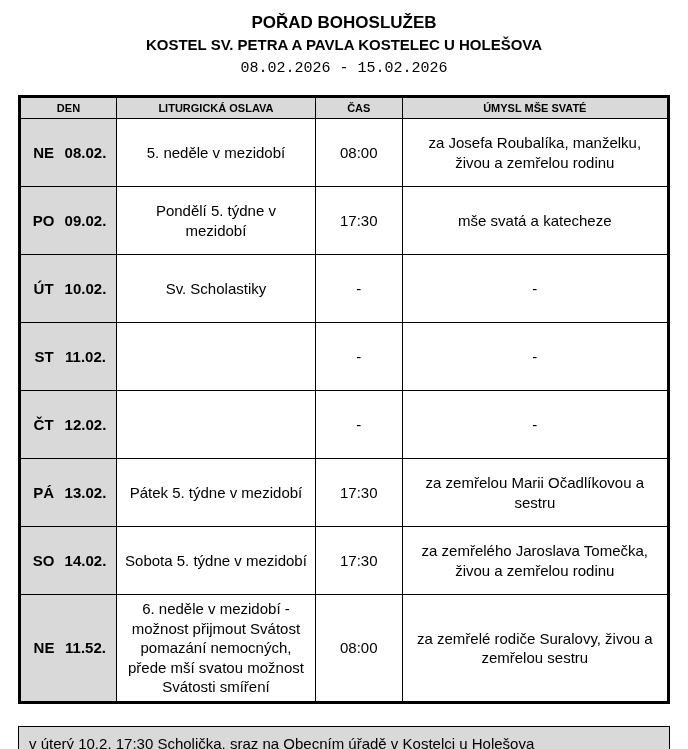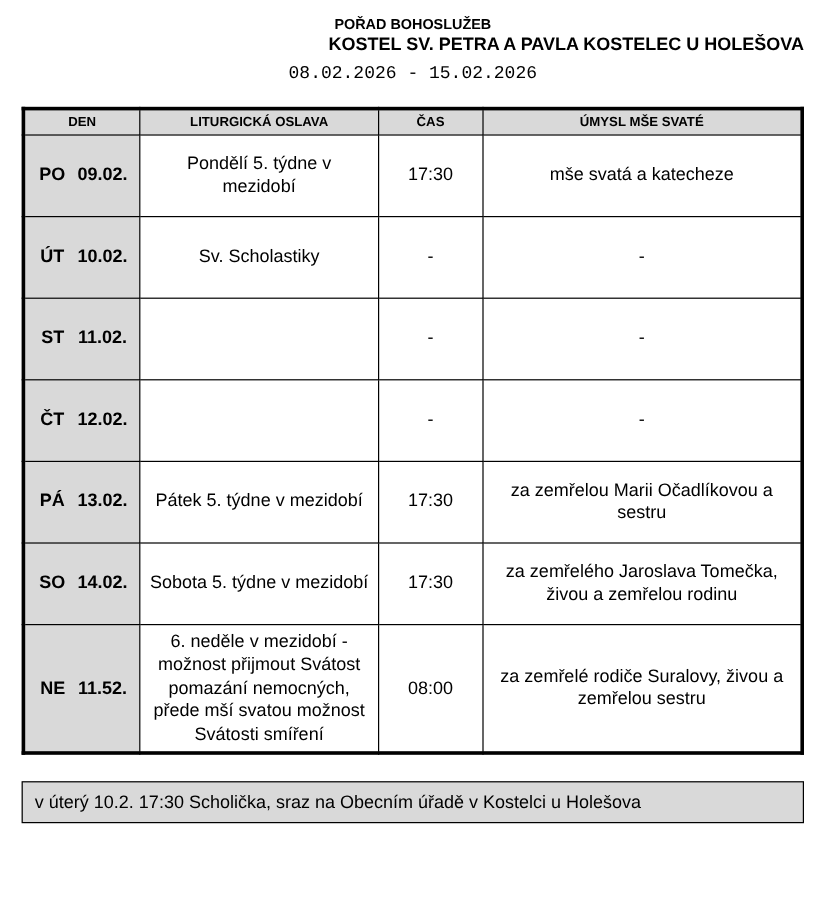--- a/index.html
+++ b/index.html
@@ -20,27 +20,26 @@
     width: 688px;
     height: 749px;
     padding: 10px 18px 0 18px;
   }
   .title-block {
     text-align: center;
     line-height: 1.35;
     margin-top: 2px;
   }
   .title {
-    font-size: 12px;
+    font-size: 17px;
     font-weight: bold;
   }
   .subtitle {
     font-size: 15px;
     font-weight: bold;
-    text-align: right;
   }
   .daterange {
     font-size: 15px;
     margin-top: 4px;
     font-family: Liberation Mono, monospace;
   }
   table.schedule {
     width: 652px;
     margin-top: 16px;
     border-collapse: collapse;
@@ -108,20 +107,28 @@
       <tr>
         <th>DEN</th>
         <th>LITURGICKÁ OSLAVA</th>
         <th>ČAS</th>
         <th>ÚMYSL MŠE SVATÉ</th>
       </tr>
     </thead>
     <tbody>
       <tr class="row">
         <td class="day-cell">
+          <span class="day-abbr">NE</span><span class="day-date">08.02.</span>
+        </td>
+        <td>5. neděle v mezidobí</td>
+        <td>08:00</td>
+        <td>za Josefa Roubalíka, manželku, živou a zemřelou rodinu</td>
+      </tr>
+      <tr class="row">
+        <td class="day-cell">
           <span class="day-abbr">PO</span><span class="day-date">09.02.</span>
         </td>
         <td>Pondělí 5. týdne v mezidobí</td>
         <td>17:30</td>
         <td>mše svatá a katecheze</td>
       </tr>
       <tr class="row">
         <td class="day-cell">
           <span class="day-abbr">ÚT</span><span class="day-date">10.02.</span>
         </td>

